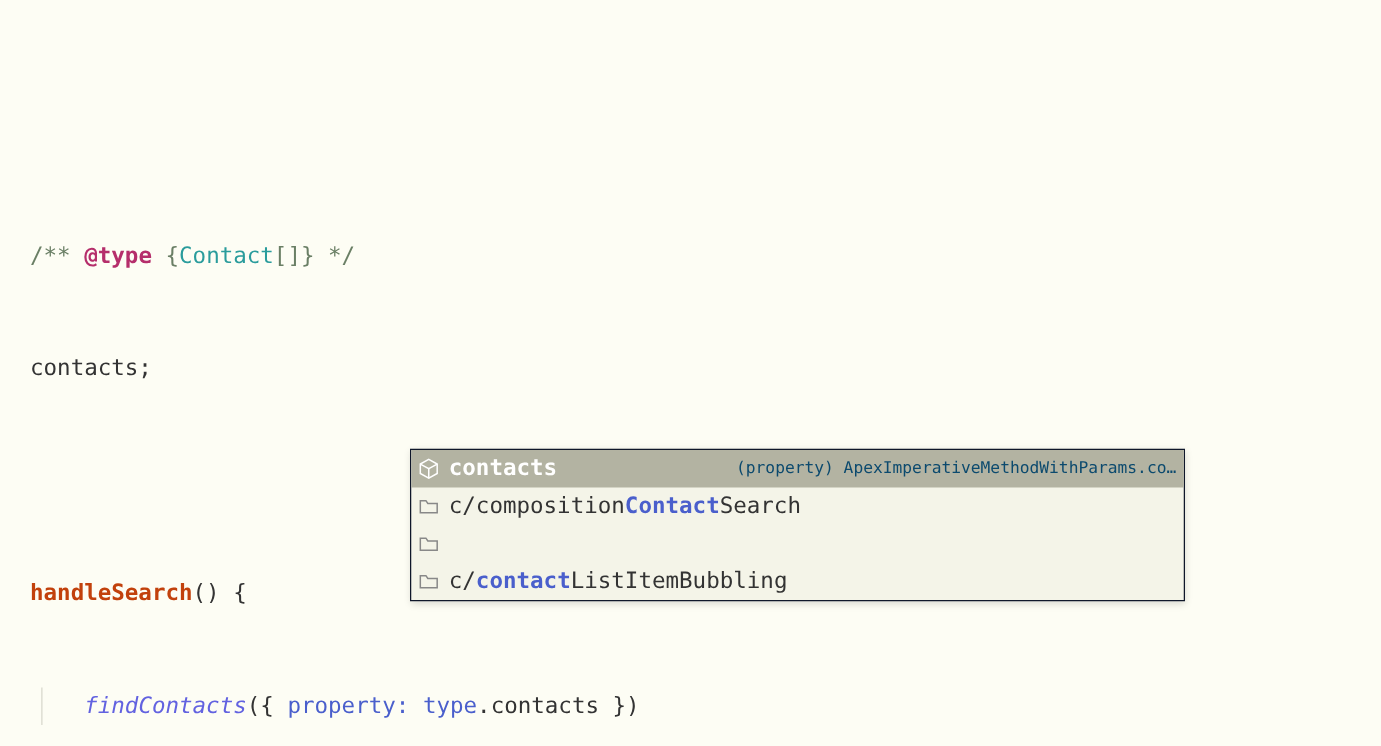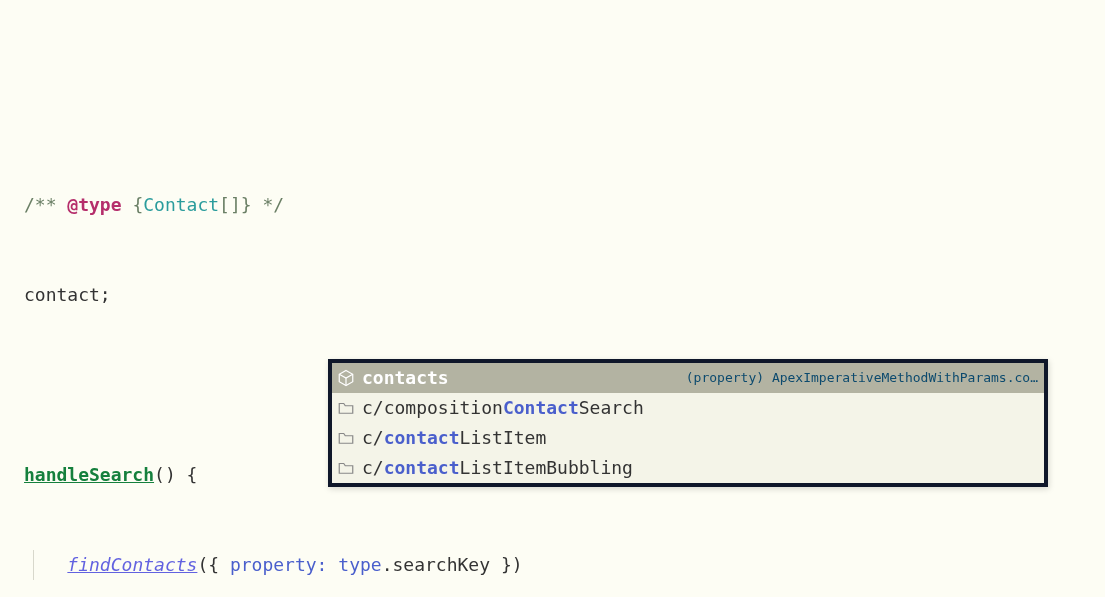--- a/index.html
+++ b/index.html
@@ -18,32 +18,32 @@
     position: absolute;
     top: 0; bottom: 0;
     width: 1px;
     background: #d8d8cc;
   }
   .g1 { left: 33px; }
 
   .c-comment { color: #6a7f65; }
   .c-keyword { color: #b52e6b; font-weight: 600; }
   .c-type { color: #2a9c9c; }
-  .c-func-def { color: #15803d; font-weight: 600; text-decoration: underline; }
-  .c-call { color: #6262e0; font-style: italic; text-decoration: underline; }
+  .c-func-def { color: #c2410c; font-weight: 600; }
+  .c-call { color: #6262e0; font-style: italic; }
   .c-attr { color: #4a5fcc; }
   .c-punct { color: #333; }
   .c-this { color: #4a5fcc; }
 
   .autocomplete {
     position: absolute;
     left: 328px;
     top: 229px;
-    width: 720px;
-    border: 4px solid #0f172a;
+    width: 620px;
+    border: 1px solid #0f172a;
     background: #f4f4e8;
     box-shadow: 1px 2px 6px rgba(0,0,0,0.15);
     font-size: 18px;
   }
   .ac-row {
     display: flex;
     align-items: center;
     height: 30px;
     padding: 0 6px 0 4px;
     line-height: 30px;
@@ -74,41 +74,41 @@
     padding-left: 20px;
   }
 </style>
 </head>
 <body>
 
 
 
 <div class="editor">
   <div class="line"><span class="c-comment"><span>/** </span><span class="c-keyword">@type</span><span> {</span><span class="c-type">Contact</span><span>[]} */</span></span></div>
-  <div class="line"><span>contact;</span></div>
+  <div class="line"><span>contacts;</span></div>
   <div class="line"> </div>
   <div class="line"><span class="c-func-def">handleSearch</span><span class="c-punct">() {</span></div>
-  <div class="line"><span class="indent-guide g1"></span>    <span class="c-call">findContacts</span><span>({ </span><span class="c-attr">property:</span><span> </span><span class="c-this">type</span><span>.searchKey })</span></div>
+  <div class="line"><span class="indent-guide g1"></span>    <span class="c-call">findContacts</span><span>({ </span><span class="c-attr">property:</span><span> </span><span class="c-this">type</span><span>.contacts })</span></div>
   
   
   
   
   
   
   
   
   
 
   <div class="autocomplete" id="ac"><div class="ac-row ac-selected"><span class="ac-icon"><svg width="18" height="18" viewBox="0 0 24 24" fill="none" stroke="#fff" stroke-width="1.6">
             <path d="M12 2 L21 7 L21 17 L12 22 L3 17 L3 7 Z"></path>
             <path d="M3 7 L12 12 L21 7"></path>
             <path d="M12 12 L12 22"></path>
           </svg></span><span class="ac-label"><b>contacts</b></span><span class="ac-detail">(property) ApexImperativeMethodWithParams.co…</span></div><div class="ac-row"><span class="ac-icon"><svg width="18" height="18" viewBox="0 0 24 24" fill="none" stroke="#888" stroke-width="1.6">
             <path d="M3 6 L9 6 L11 9 L21 9 L21 19 L3 19 Z"></path>
           </svg></span><span class="ac-label">c/composition<b>Contact</b>Search</span></div><div class="ac-row"><span class="ac-icon"><svg width="18" height="18" viewBox="0 0 24 24" fill="none" stroke="#888" stroke-width="1.6">
             <path d="M3 6 L9 6 L11 9 L21 9 L21 19 L3 19 Z"></path>
-          </svg></span><span class="ac-label">c/<b>contact</b>ListItem</span></div><div class="ac-row"><span class="ac-icon"><svg width="18" height="18" viewBox="0 0 24 24" fill="none" stroke="#888" stroke-width="1.6">
+          </svg></span></div><div class="ac-row"><span class="ac-icon"><svg width="18" height="18" viewBox="0 0 24 24" fill="none" stroke="#888" stroke-width="1.6">
             <path d="M3 6 L9 6 L11 9 L21 9 L21 19 L3 19 Z"></path>
           </svg></span><span class="ac-label">c/<b>contact</b>ListItemBubbling</span></div></div>
 </div>
 
 
 
 
 </body></html>

